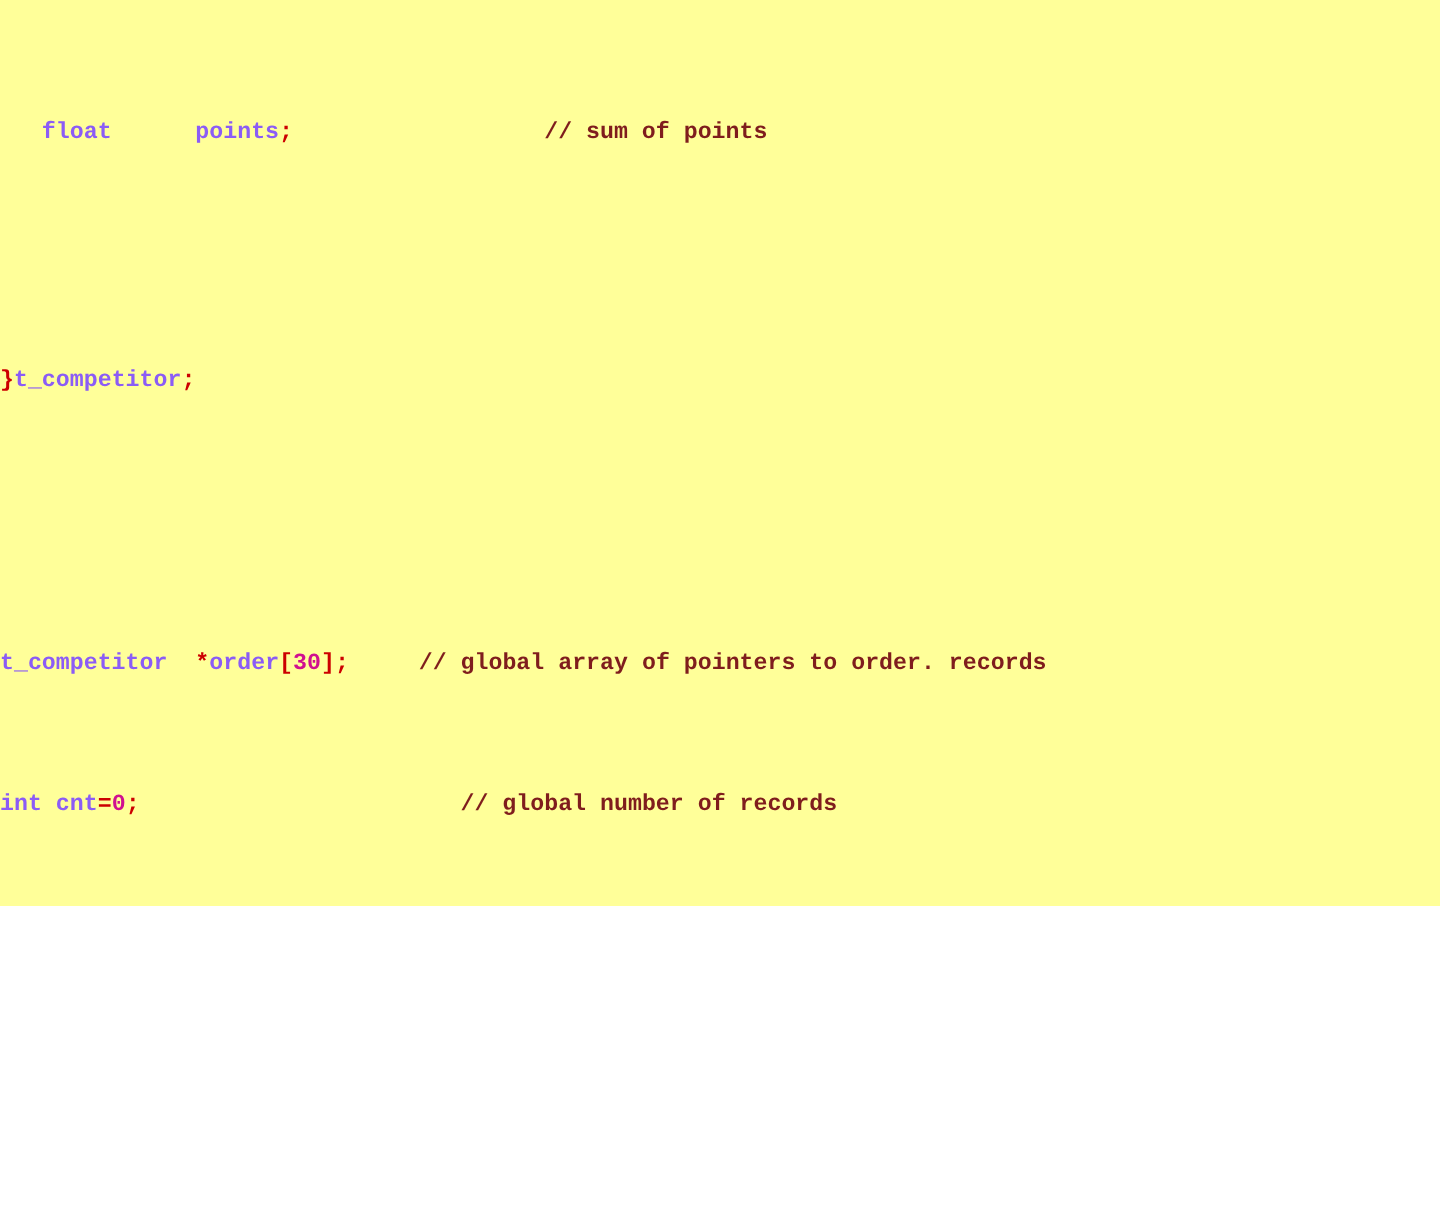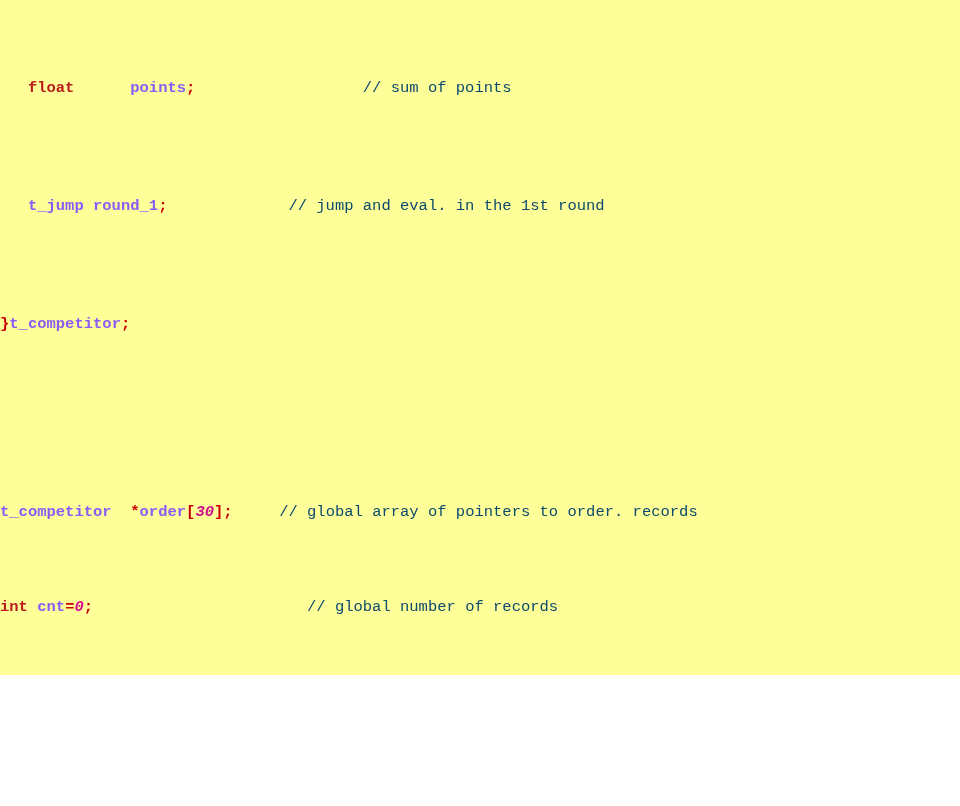--- a/index.html
+++ b/index.html
@@ -25,35 +25,34 @@
     font-family: "Liberation Mono", "DejaVu Sans Mono", monospace;
     font-size: 15.5px;
     font-weight: bold;
     line-height: 23.6px;
     white-space: pre;
     letter-spacing: 0px;
   }
   .code-line { height: 23.6px; }
   .code-line.blank { height: 23.6px; }
 
-  .tok-kw    { color: #b91c1c; }
+  .tok-kw    { color: #8b5cf6; }
   .tok-id    { color: #8b5cf6; }
   .tok-punct { color: #cc0000; }
-  .tok-num   { color: #d01090; font-style: italic; }
-  .tok-cmt   { color: #0c4a6e; font-weight: normal; }
+  .tok-num   { color: #d01090; }
+  .tok-cmt   { color: #7f1d1d; font-weight: bold; }
 </style>
 </head>
 <body>
 
 <div class="code-block">
 
   <div class="code-line"><span>   </span><span class="tok-kw">float</span><span>      </span><span class="tok-id">points</span><span class="tok-punct">;</span><span>                  </span><span class="tok-cmt">// sum of points</span></div>
 
 
-  <div class="code-line"><span>   </span><span class="tok-id">t_jump round_1</span><span class="tok-punct">;</span><span>             </span><span class="tok-cmt">// jump and eval. in the 1st round</span></div>
 
 
   <div class="code-line"><span class="tok-punct">}</span><span class="tok-id">t_competitor</span><span class="tok-punct">;</span></div>
 
   <div class="code-line blank">&nbsp;</div>
 
   <div class="code-line"><span class="tok-id">t_competitor</span><span>  </span><span class="tok-punct">*</span><span class="tok-id">order</span><span class="tok-punct">[</span><span class="tok-num">30</span><span class="tok-punct">]</span><span class="tok-punct">;</span><span>     </span><span class="tok-cmt">// global array of pointers to order. records</span></div>
 
   <div class="code-line"><span class="tok-kw">int</span><span> </span><span class="tok-id">cnt</span><span class="tok-punct">=</span><span class="tok-num">0</span><span class="tok-punct">;</span><span>                       </span><span class="tok-cmt">// global number of records</span></div>
 

